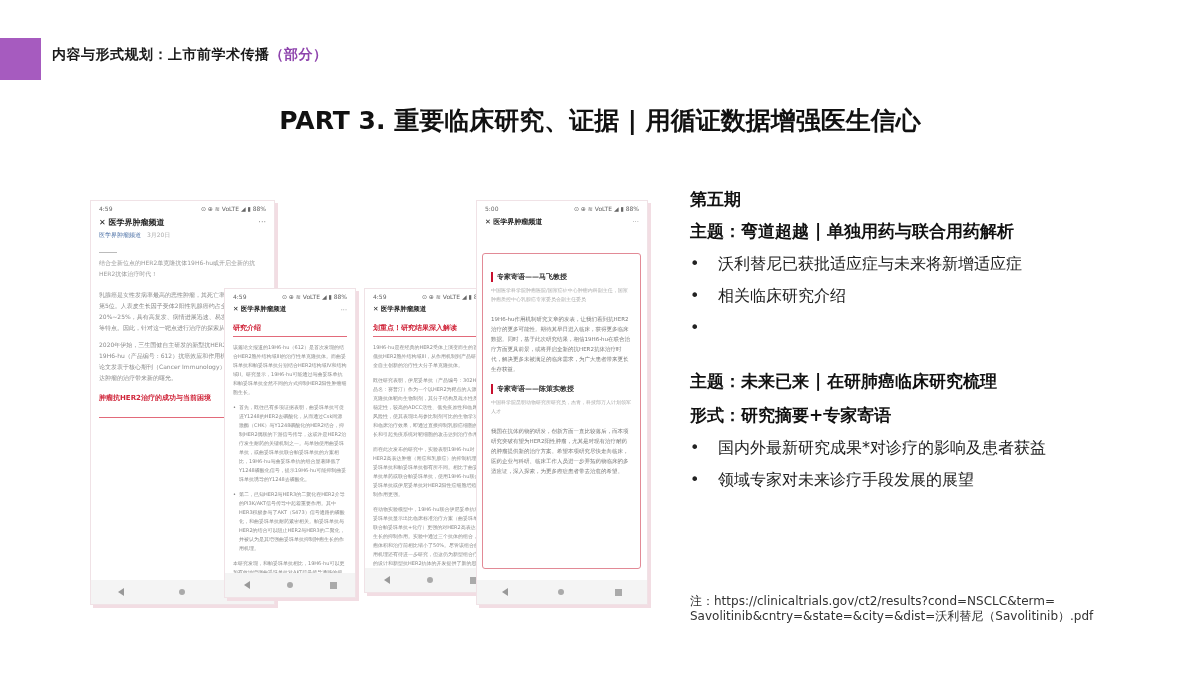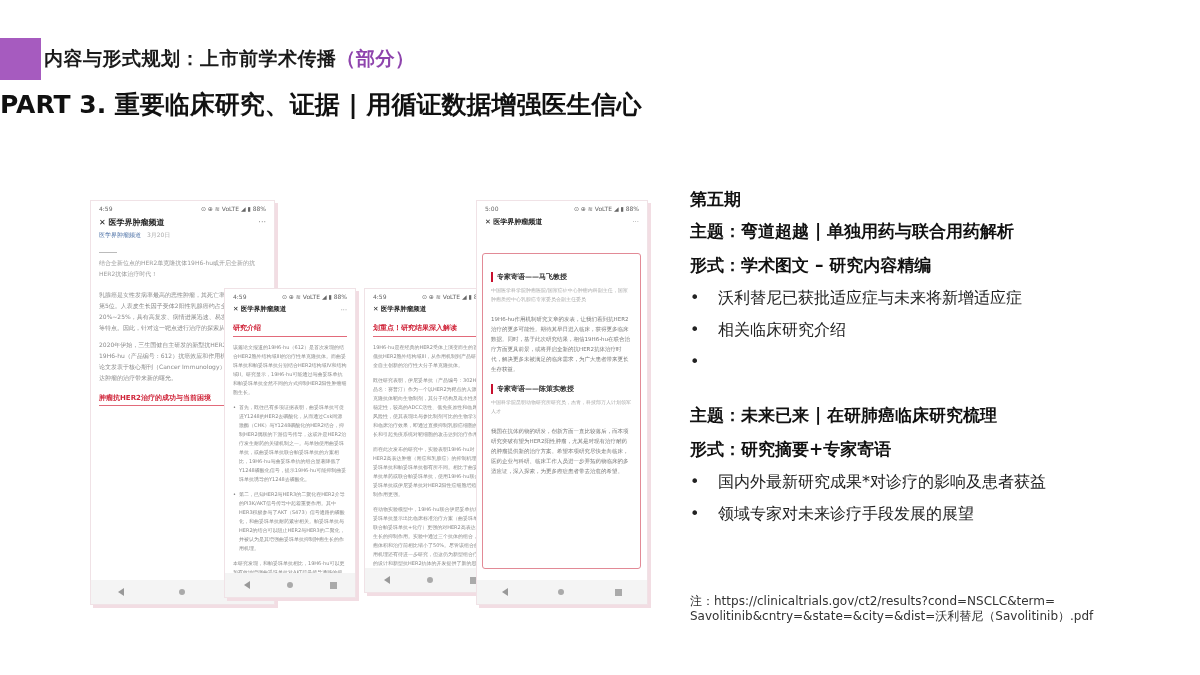--- a/index.html
+++ b/index.html
@@ -1,23 +1,23 @@
 <!DOCTYPE html>
 <html><head>
 <meta charset="utf-8">
 <style>
   * { box-sizing: border-box; margin: 0; padding: 0; }
   html, body { width: 1200px; height: 675px; overflow: hidden; background: #ffffff; }
   body { font-family: "DejaVu Sans", "Liberation Sans", sans-serif; color: #222; position: relative; }
 
   .accent-square { position: absolute; left: 0; top: 38px; width: 41px; height: 42px; background: #a65bbf; }
-  .page-header { position: absolute; left: 44px; top: 46px; font-size: 19px; font-weight: bold; color: #1a1a1a; letter-spacing: 0.5px; white-space: nowrap; }
+  .page-header { position: absolute; left: 52px; top: 46px; font-size: 14px; font-weight: bold; color: #1a1a1a; letter-spacing: 0.5px; white-space: nowrap; }
   .page-header .hl { color: #8e44ad; }
 
-  .part-title { position: absolute; left: 0; width: 1200px; top: 88px; font-size: 25px; font-weight: bold; color: #111; white-space: nowrap; }
+  .part-title { position: absolute; left: 0; width: 1200px; top: 104px; text-align: center; font-size: 25px; font-weight: bold; color: #111; white-space: nowrap; }
 
   
   .phone { position: absolute; background: #fff; overflow: hidden; font-size: 6px; color: #888; }
   .status-bar { display: flex; justify-content: space-between; padding: 4px 8px 2px 8px; font-size: 6px; color: #666; }
   .nav-bar { display: flex; justify-content: space-between; align-items: center; padding: 3px 8px; font-size: 8px; color: #222; font-weight: bold; }
   .nav-bar .dots { color: #999; font-weight: normal; }
   .bottom-bar { position: absolute; left: 0; right: 0; bottom: 0; height: 24px; background: #f4f4f4; display: flex; justify-content: space-around; align-items: center; color: #999; font-size: 9px; }
   .tri { width: 0; height: 0; border-top: 4px solid transparent; border-bottom: 4px solid transparent; border-right: 6px solid #999; }
   .circ { width: 6px; height: 6px; border-radius: 50%; background: #aaa; }
   .sq { width: 7px; height: 7px; background: #aaa; }
@@ -31,21 +31,21 @@
   #phone1 .headline { margin: 8px 8px 4px 8px; font-size: 10.5px; line-height: 16px; color: #333; }
   #phone1 .meta { margin: 0 8px 8px 8px; font-size: 6px; }
   #phone1 .meta .src { color: #4a6fa5; }
   #phone1 .meta .date { color: #aaa; margin-left: 4px; }
   #phone1 .banner { margin: 8px 6px 0 6px; height: 52px; background: #e3dee2; position: relative; }
   #phone1 .banner .brand { position: absolute; left: 6px; top: 5px; color: #c0142f; font-size: 7px; font-weight: bold; font-family: "DejaVu Serif", serif; }
   #phone1 .banner .logo { position: absolute; left: 74px; top: 5px; width: 30px; height: 30px; border-radius: 50%; background: #c8102e; color: #fff; font-size: 6.5px; text-align: center; padding-top: 7px; font-weight: bold; line-height: 8px; }
   #phone1 .banner .channel { position: absolute; right: 4px; bottom: 5px; font-size: 4.5px; color: #999; }
   #phone1 .dash { margin: 12px 8px 2px 8px; width: 18px; border-top: 1px solid #bbb; }
   #phone1 .caption { margin: 4px 8px 10px 8px; font-size: 6px; line-height: 11px; color: #999; }
-  #phone1 .red-link { margin: 10px 8px 8px 8px; color: #d0253a; font-weight: bold; font-size: 7px; border-bottom: 1px solid #e26a7a; padding-bottom: 2px; width: 130px; }
+  #phone1 .red-link { margin: 10px 8px 8px 8px; color: #d0253a; font-weight: bold; font-size: 7px; border-bottom: 1px solid #e26a7a; padding-bottom: 14px; width: 130px; }
 
   
   #phone2 { left: 224px; top: 288px; width: 132px; height: 310px; }
   
   #phone3 { left: 364px; top: 288px; width: 132px; height: 305px; }
   
   #phone4 { left: 476px; top: 200px; width: 172px; height: 405px; }
   #phone4 .expert-box { position: absolute; left: 5px; right: 6px; top: 52px; bottom: 35px; border: 1px solid #e28a96; border-radius: 3px; }
   #phone4 .expert-title { margin: 18px 6px 4px 8px; font-size: 7px; font-weight: bold; color: #333; border-left: 2px solid #c8102e; padding-left: 4px; }
   #phone4 .expert-sub { margin: 4px 8px; font-size: 6px; line-height: 11px; color: #aaa; }
@@ -159,21 +159,20 @@
     <div class="tri"></div>
     <div class="circ"></div>
     <div class="sq"></div>
   </div>
 </div>
 
 <div class="right">
   <div>
     <div class="issue">第五期</div>
     <div class="row-bold"><span>主题：</span><span>弯道超越 | 单独用药与联合用药解析</span></div>
-    <div class="row-bold"><span>形式：</span><span>学术图文 – 研究内容精编</span></div>
     <div class="row-bullet"><span class="dot">•</span><span>沃利替尼已获批适应症与未来将新增适应症</span></div>
     <div class="row-bullet"><span class="dot">•</span><span>相关临床研究介绍</span></div>
     <div class="row-bullet"><span class="dot">•</span></div>
   </div>
   <div class="gap"></div>
   <div>
     <div class="row-bold"><span>主题：</span><span>未来已来 | 在研肺癌临床研究梳理</span></div>
     <div class="row-bold"><span>形式：</span><span>研究摘要+专家寄语</span></div>
     <div class="row-bullet"><span class="dot">•</span><span>国内外最新研究成果*对诊疗的影响及患者获益</span></div>
     <div class="row-bullet"><span class="dot">•</span><span>领域专家对未来诊疗手段发展的展望</span></div>

